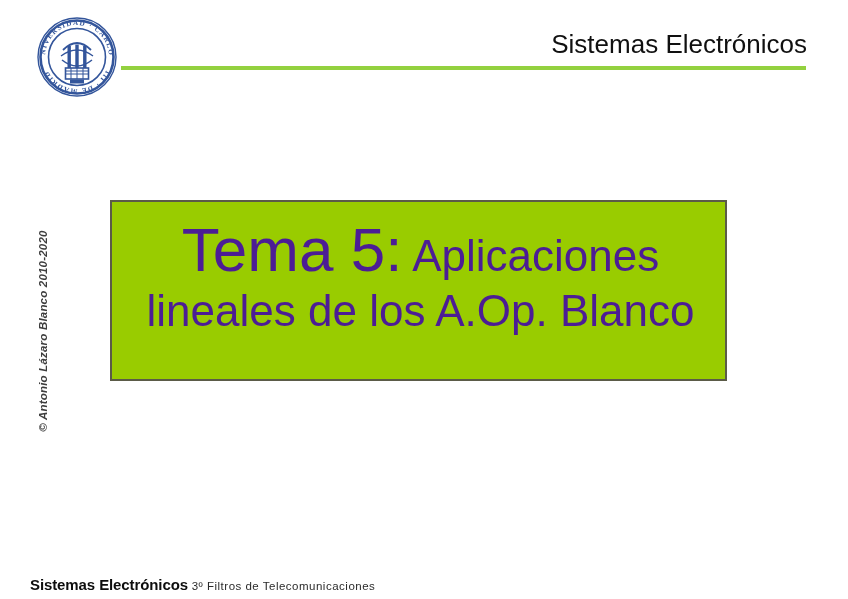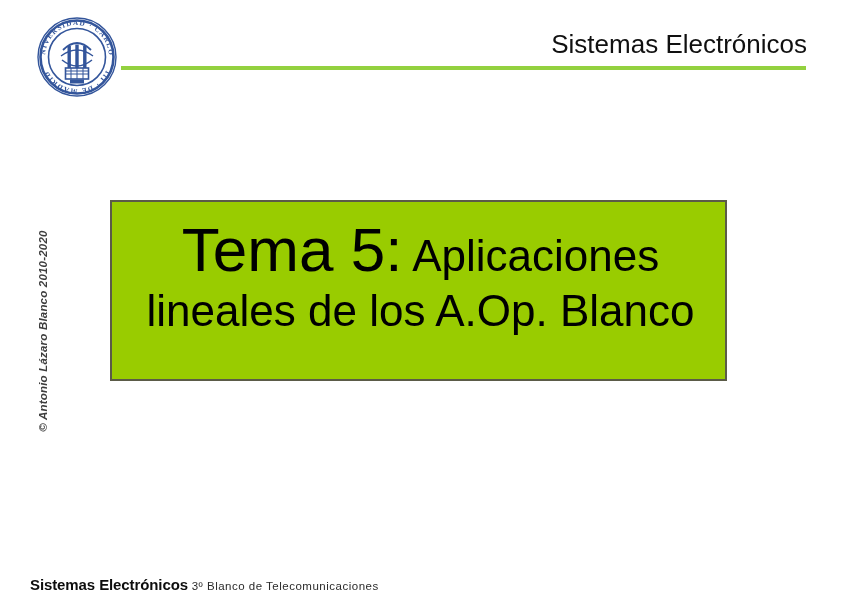--- a/index.html
+++ b/index.html
@@ -89,21 +89,21 @@
     box-sizing: border-box;
   }
   .title-text {
     position: absolute;
     left: 0;
     top: 20px;
     width: 617px;
     text-align: center;
     padding: 0 12px;
     box-sizing: border-box;
-    color: #000000;
+    color: #4c1d95;
   }
   .title-line1 {
     font-size: 44px;
     line-height: 56px;
     white-space: nowrap;
   }
   .title-line1 .big {
     font-size: 62px;
     line-height: 56px;
   }
@@ -180,16 +180,16 @@
   </div>
 
   <div class="title-box">
     <div class="title-text">
       <div class="title-line1"><span class="big">Tema 5</span><span class="big">:</span><span> Aplicaciones</span></div>
       <div class="title-line2">lineales de los A.Op. Blanco</div>
     </div>
   </div>
 
   <div class="footer">
-    <span class="strong">Sistemas Electrónicos</span><span class="light"> </span><span class="light">3º Blanco de Telecomunicaciones</span>
+    <span class="strong">Sistemas Electrónicos</span><span class="light"> </span><span class="light">3º Filtros de Telecomunicaciones</span>
   </div>
 
 </div>
 
 </body></html>

